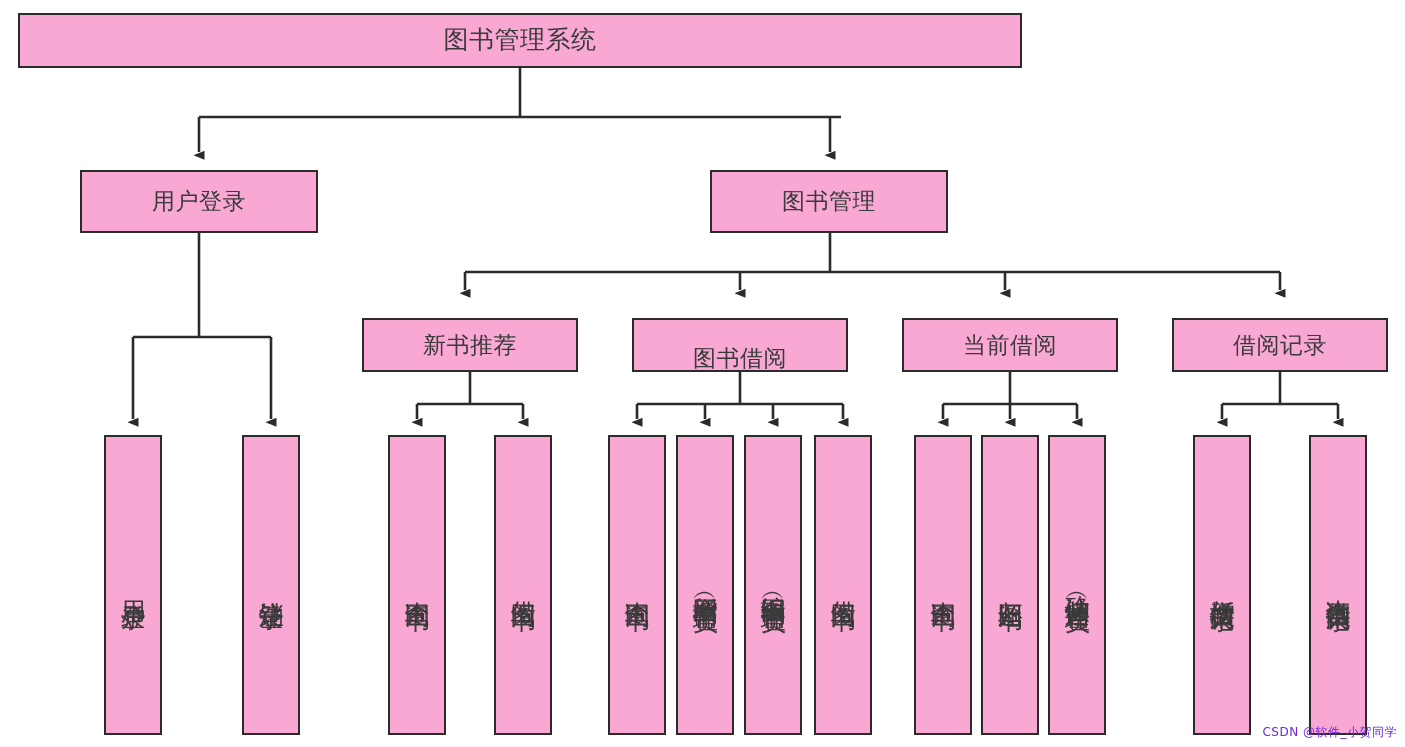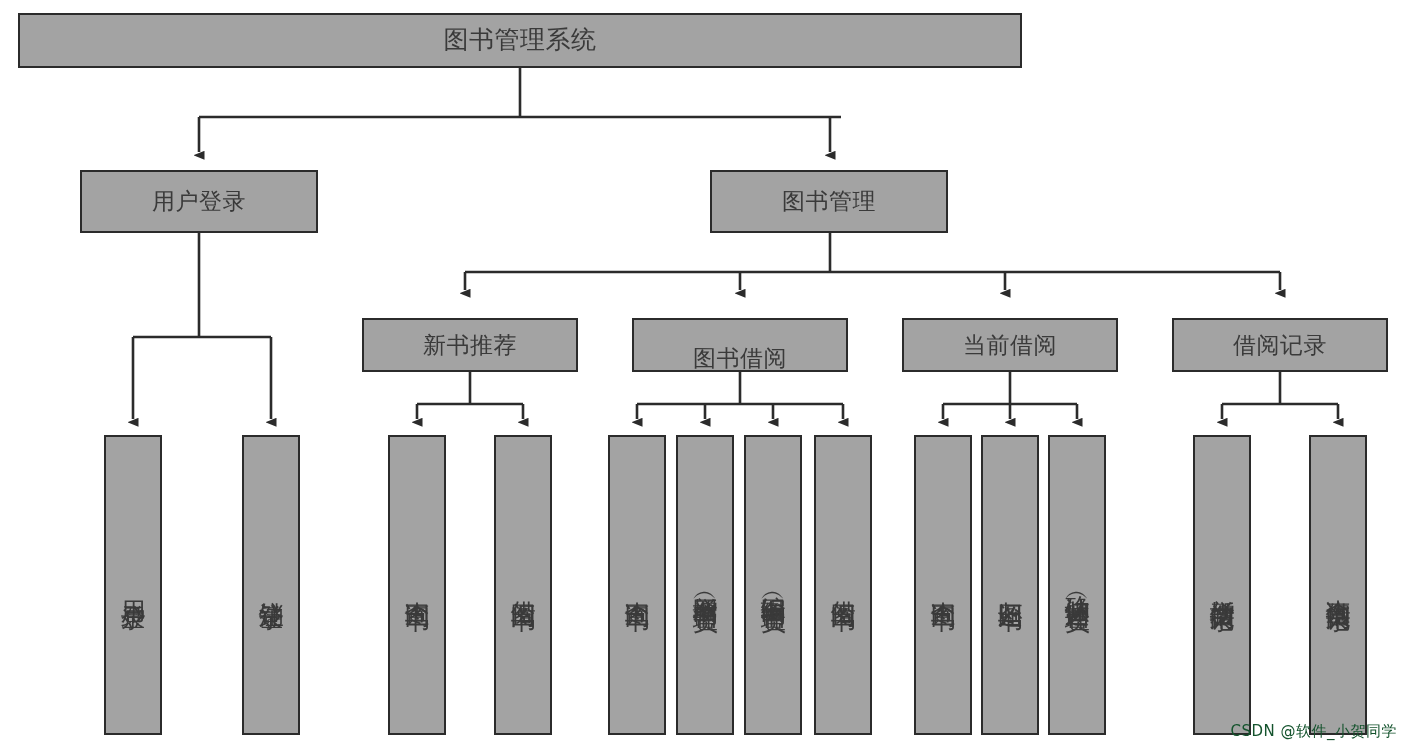--- a/index.html
+++ b/index.html
@@ -22,21 +22,21 @@
     position: absolute;
     left: 0;
     top: 0;
     width: 1405px;
     height: 747px;
     pointer-events: none;
   }
   .node {
     position: absolute;
     box-sizing: border-box;
-    background: #a3a3a3;
+    background: #f9a8d4;
     border: 2.5px solid #2b2b2b;
     display: flex;
     align-items: center;
     justify-content: center;
     color: #3a3a3a;
   }
   .node-label {
     display: block;
     text-align: center;
     line-height: 1.05;
@@ -64,22 +64,22 @@
     font-size: 25px;
     line-height: 1.18;
     letter-spacing: 2px;
     white-space: nowrap;
     max-height: 100%;
   }
   #watermark {
     position: absolute;
     right: 8px;
     bottom: 6px;
-    font-size: 15px;
-    color: #14532d;
+    font-size: 12px;
+    color: #6d28d9;
     letter-spacing: 0.5px;
     white-space: nowrap;
     user-select: none;
   }
 </style>
 </head>
 <body>
 
 <div id="diagram-canvas">
 

